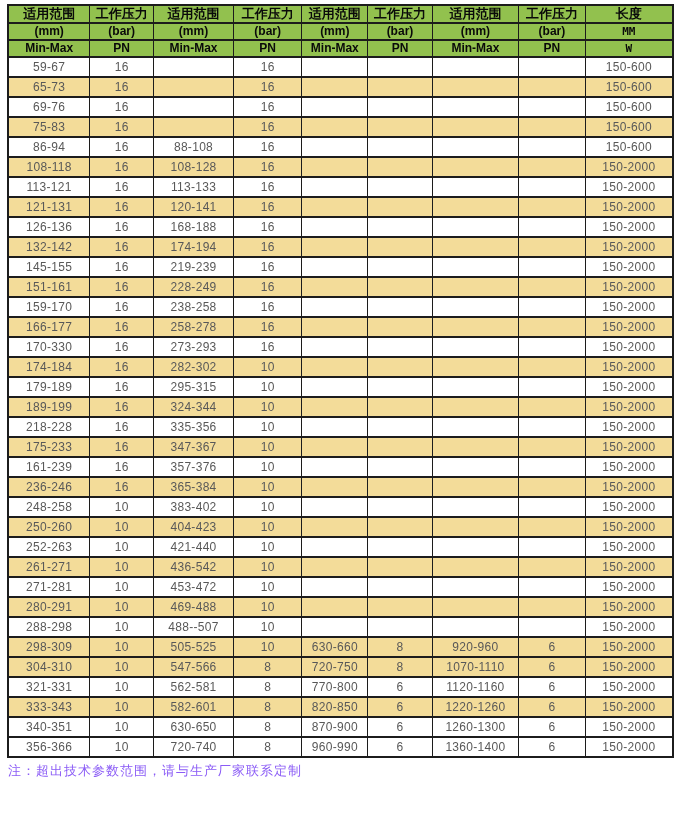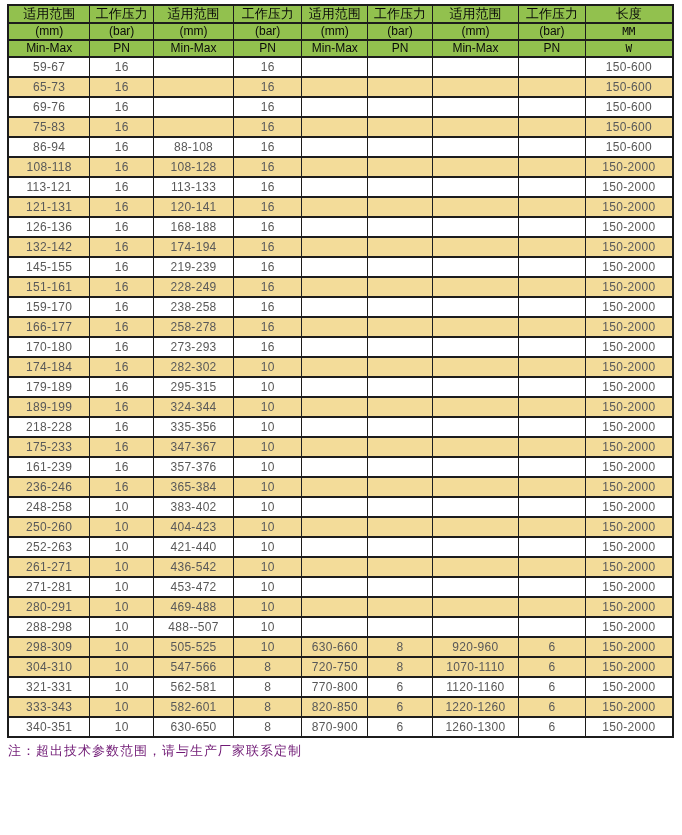--- a/index.html
+++ b/index.html
@@ -30,21 +30,21 @@
     border-bottom-width:2px;
     text-align:center;
     vertical-align:middle;
     padding:0;
     overflow:hidden;
     white-space:nowrap;
   }
   thead th{
     background:var(--header-bg);
     color:var(--header-text);
-    font-weight:normal;
+    font-weight:bold;
     font-size:12px;
     height:15px;
     line-height:15px;
   }
   thead tr:first-child th{
     font-size:13px;
     height:16px;
     line-height:16px;
   }
   tbody td{
@@ -58,21 +58,21 @@
   tbody tr.alt td{
     background:var(--row-alt);
   }
   th.mono{
     font-family:"DejaVu Sans Mono","Liberation Mono",monospace;
     font-size:11px;
   }
   .note{
     margin:4px 0 0 1px;
     font-size:13px;
-    color:#701a75;
+    color:#8b5cf6;
     letter-spacing:1px;
   }
   
   col.c1{width:12.3%}
   col.c2{width:9.6%}
   col.c3{width:12.0%}
   col.c4{width:10.3%}
   col.c5{width:9.9%}
   col.c6{width:9.7%}
   col.c7{width:13.0%}
@@ -278,21 +278,21 @@
         <td>16</td>
         <td>258-278</td>
         <td>16</td>
         <td></td>
         <td></td>
         <td></td>
         <td></td>
         <td>150-2000</td>
       </tr>
       <tr>
-        <td>170-180</td>
+        <td>170-330</td>
         <td>16</td>
         <td>273-293</td>
         <td>16</td>
         <td></td>
         <td></td>
         <td></td>
         <td></td>
         <td>150-2000</td>
       </tr>
       <tr class="alt">
@@ -494,19 +494,30 @@
         <td>150-2000</td>
       </tr>
       <tr>
         <td>340-351</td>
         <td>10</td>
         <td>630-650</td>
         <td>8</td>
         <td>870-900</td>
         <td>6</td>
         <td>1260-1300</td>
+        <td>6</td>
+        <td>150-2000</td>
+      </tr>
+      <tr>
+        <td>356-366</td>
+        <td>10</td>
+        <td>720-740</td>
+        <td>8</td>
+        <td>960-990</td>
+        <td>6</td>
+        <td>1360-1400</td>
         <td>6</td>
         <td>150-2000</td>
       </tr>
     </tbody>
 </table>
 
 <div class="note">注：超出技术参数范围，请与生产厂家联系定制</div>
 
 </body></html>

